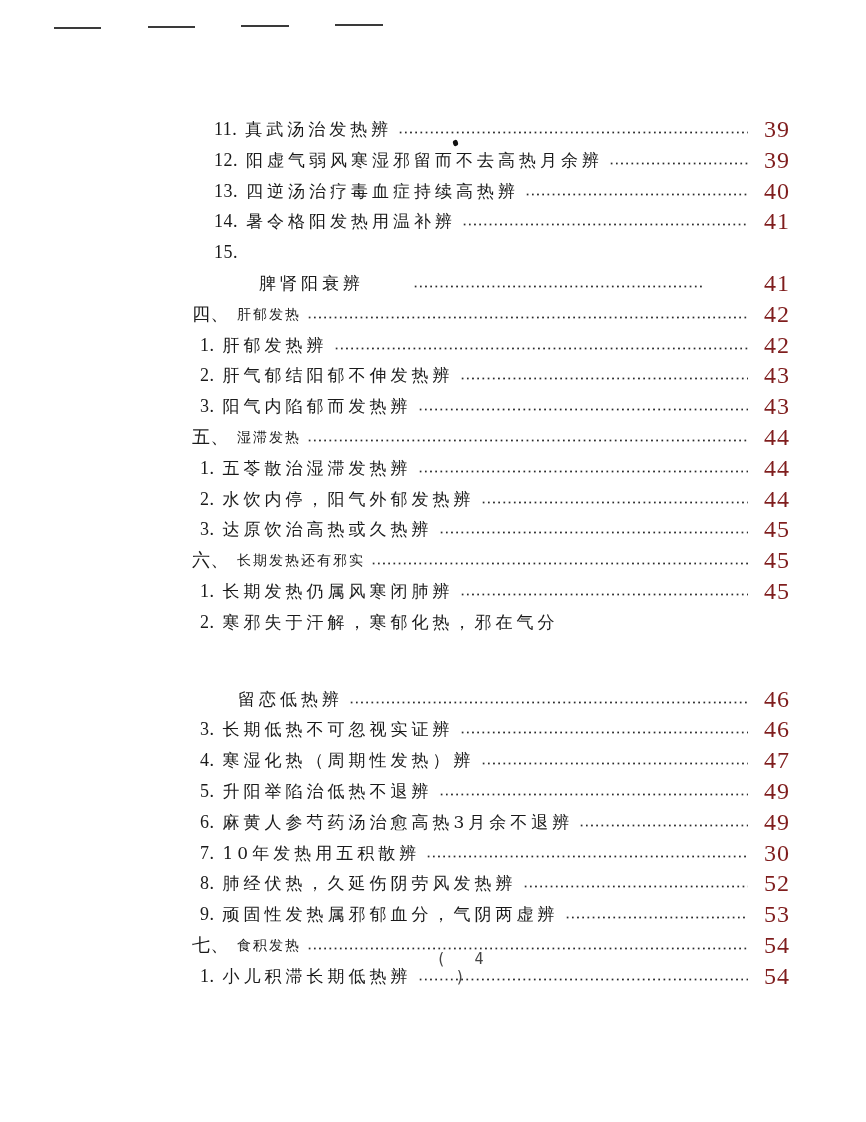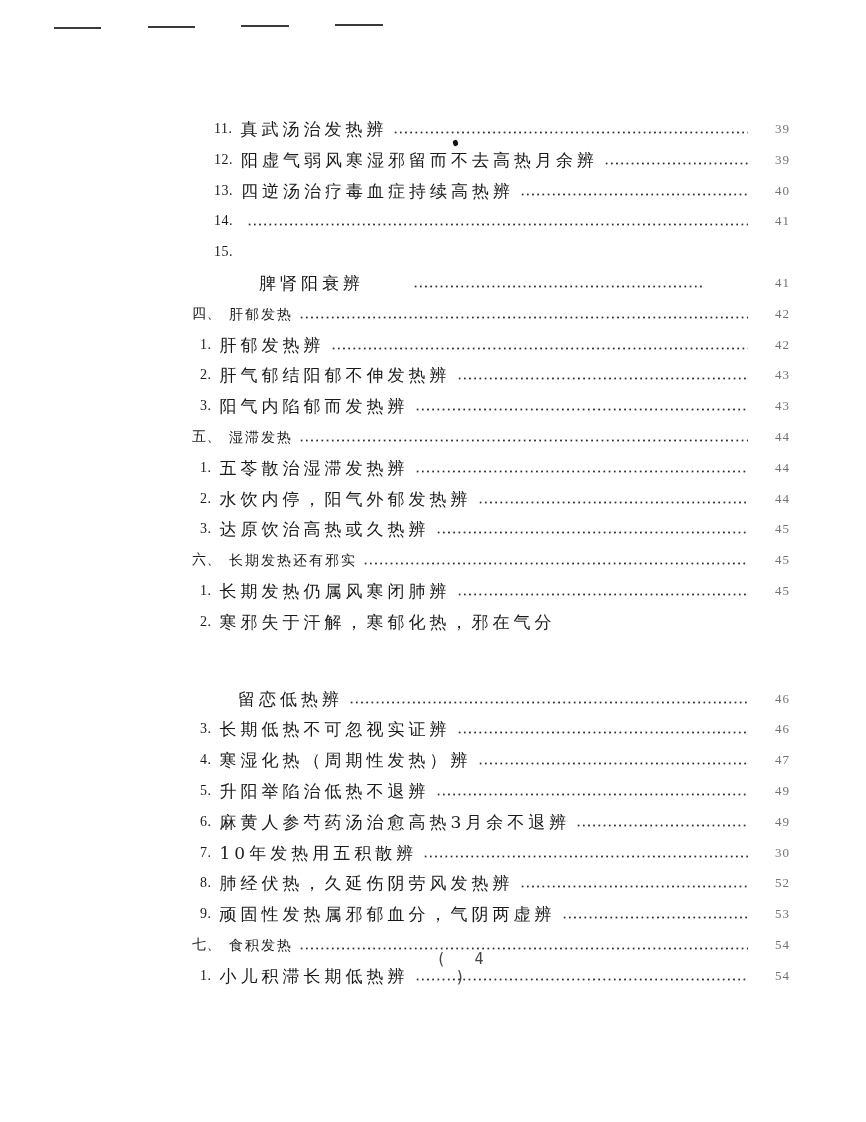--- a/index.html
+++ b/index.html
@@ -39,21 +39,21 @@
       line-height: 30.8px;
       font-size: 17px;
       white-space: nowrap;
       display: flex;
       align-items: center;
     }
     .toc-row .num {
       display: inline-block;
       letter-spacing: 0.5px;
       font-family: "Liberation Serif", "DejaVu Serif", serif;
-      font-size: 14px;
+      font-size: 18px;
       margin-right: 8px;
     }
     .toc-row .title {
       display: inline-block;
       letter-spacing: 4px;
     }
     .toc-row.section .title {
       letter-spacing: 2px;
       font-family: "DejaVu Sans", "Liberation Sans", sans-serif;
       font-size: 14px;
@@ -74,23 +74,23 @@
       height: 3px;
       background-image: radial-gradient(circle, #2a2a2a 0.9px, transparent 1.2px);
       background-size: 5.2px 3px;
       background-repeat: repeat-x;
     }
     .toc-row .page {
       display: inline-block;
       width: 34px;
       text-align: right;
       font-family: "Liberation Serif", "DejaVu Serif", serif;
-      font-size: 13px;
+      font-size: 24px;
       letter-spacing: 1px;
-      color: #737373;
+      color: #7f1d1d;
     }
     .indent-0 { padding-left: 2px; }
     .indent-1 { padding-left: 10px; }
     .indent-2 { padding-left: 24px; }
     .indent-cont-2 { padding-left: 69px; gap: 43px; }
     .indent-cont-1 { padding-left: 48px; margin-top: 46px; }
     .blot {
       position: absolute;
       left: 453px;
       top: 140px;
@@ -138,20 +138,21 @@
       <span class="page">39</span>
     </div>
     <div class="toc-row indent-2">
       <span class="num">13.</span>
       <span class="title">四逆汤治疗毒血症持续高热辨</span>
       <span class="leader"></span>
       <span class="page">40</span>
     </div>
     <div class="toc-row indent-2">
       <span class="num">14.</span>
+      <span class="title">暑令格阳发热用温补辨</span>
       <span class="leader"></span>
       <span class="page">41</span>
     </div>
     <div class="toc-row indent-2">
       <span class="num">15.</span>
     </div>
     <div class="toc-row indent-cont-2">
       <span class="title">脾肾阳衰辨</span>
       <span class="leader"></span>
       <span class="page">41</span>

